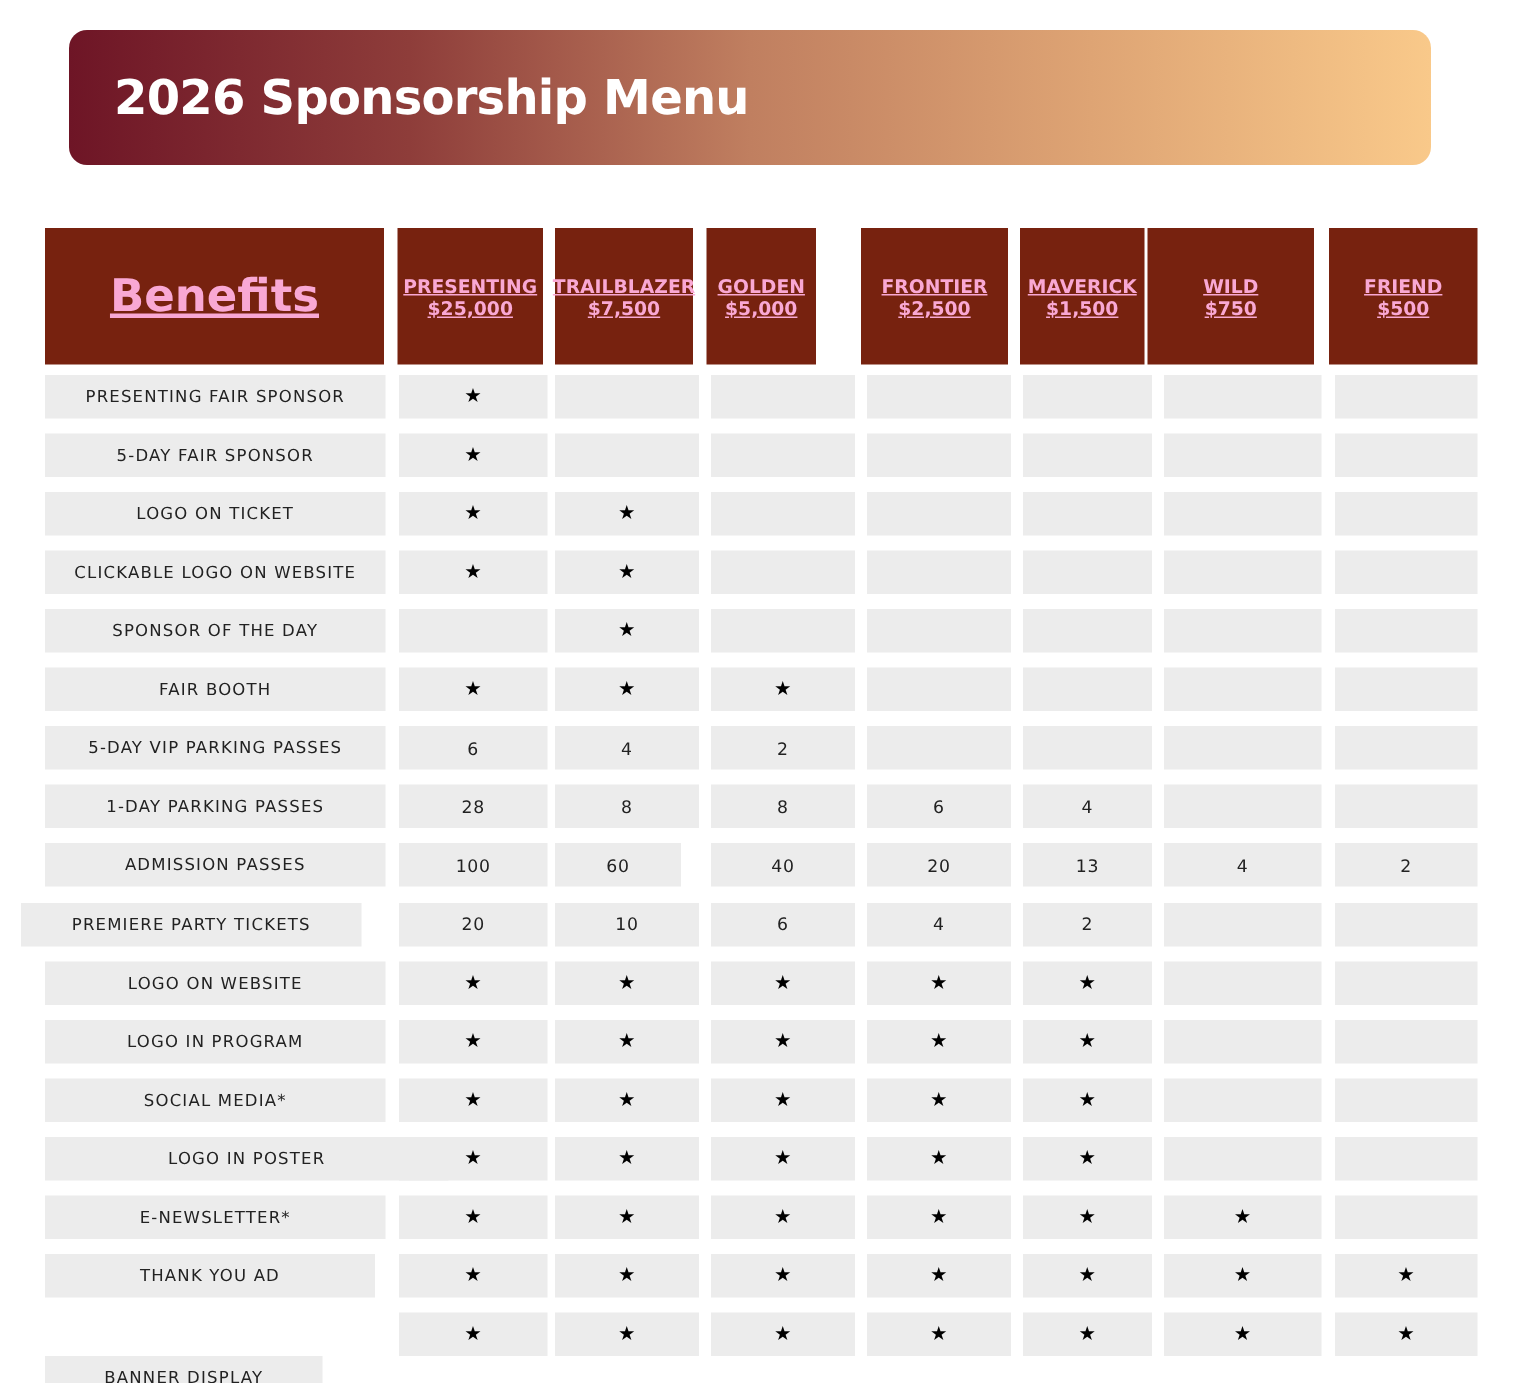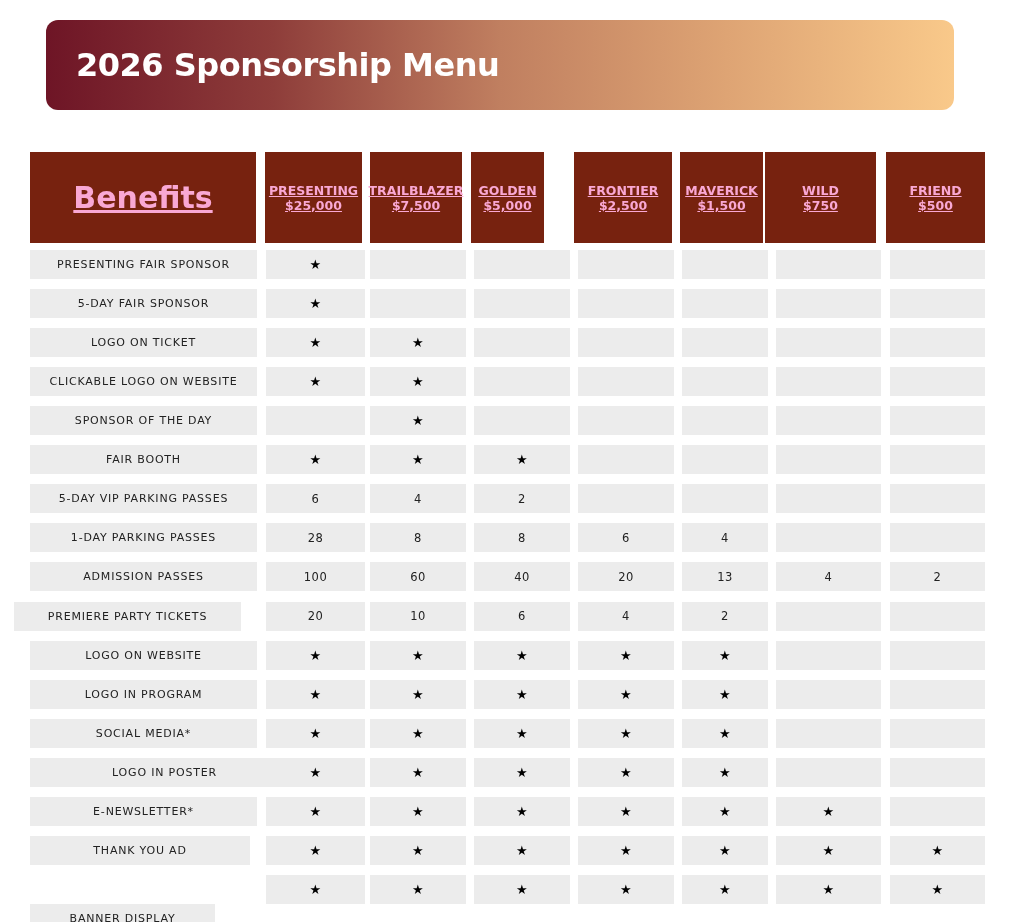--- a/index.html
+++ b/index.html
@@ -143,21 +143,21 @@
     <div class="cell label" style="top: 523.42px; left: 30px; width: 227px;">1-DAY PARKING PASSES</div>
     <div class="cell" style="top: 523.42px; left: 266px; width: 99px;">28</div>
     <div class="cell" style="top: 523.42px; left: 370px; width: 96px;">8</div>
     <div class="cell" style="top: 523.42px; left: 474px; width: 96px;">8</div>
     <div class="cell" style="top: 523.42px; left: 578px; width: 96px;">6</div>
     <div class="cell" style="top: 523.42px; left: 682px; width: 86px;">4</div>
     <div class="cell" style="top: 523.42px; left: 776px; width: 105px;"></div>
     <div class="cell" style="top: 523.42px; left: 890px; width: 95px;"></div>
     <div class="cell label" style="top: 562.48px; left: 30px; width: 227px;">ADMISSION PASSES</div>
     <div class="cell" style="top: 562.48px; left: 266px; width: 99px;">100</div>
-    <div class="cell" style="top: 562.48px; left: 370px; width: 96px;">60</div>
+    <div class="cell" style="top: 562.48px; left: 370px; width: 84px;">60</div>
     <div class="cell" style="top: 562.48px; left: 474px; width: 96px;">40</div>
     <div class="cell" style="top: 562.48px; left: 578px; width: 96px;">20</div>
     <div class="cell" style="top: 562.48px; left: 682px; width: 86px;">13</div>
     <div class="cell" style="top: 562.48px; left: 776px; width: 105px;">4</div>
     <div class="cell" style="top: 562.48px; left: 890px; width: 95px;">2</div>
     <div class="cell label" style="top: 601.54px; left: 14px; width: 227px;">PREMIERE PARTY TICKETS</div>
     <div class="cell" style="top: 601.54px; left: 266px; width: 99px;">20</div>
     <div class="cell" style="top: 601.54px; left: 370px; width: 96px;">10</div>
     <div class="cell" style="top: 601.54px; left: 474px; width: 96px;">6</div>
     <div class="cell" style="top: 601.54px; left: 578px; width: 96px;">4</div>

